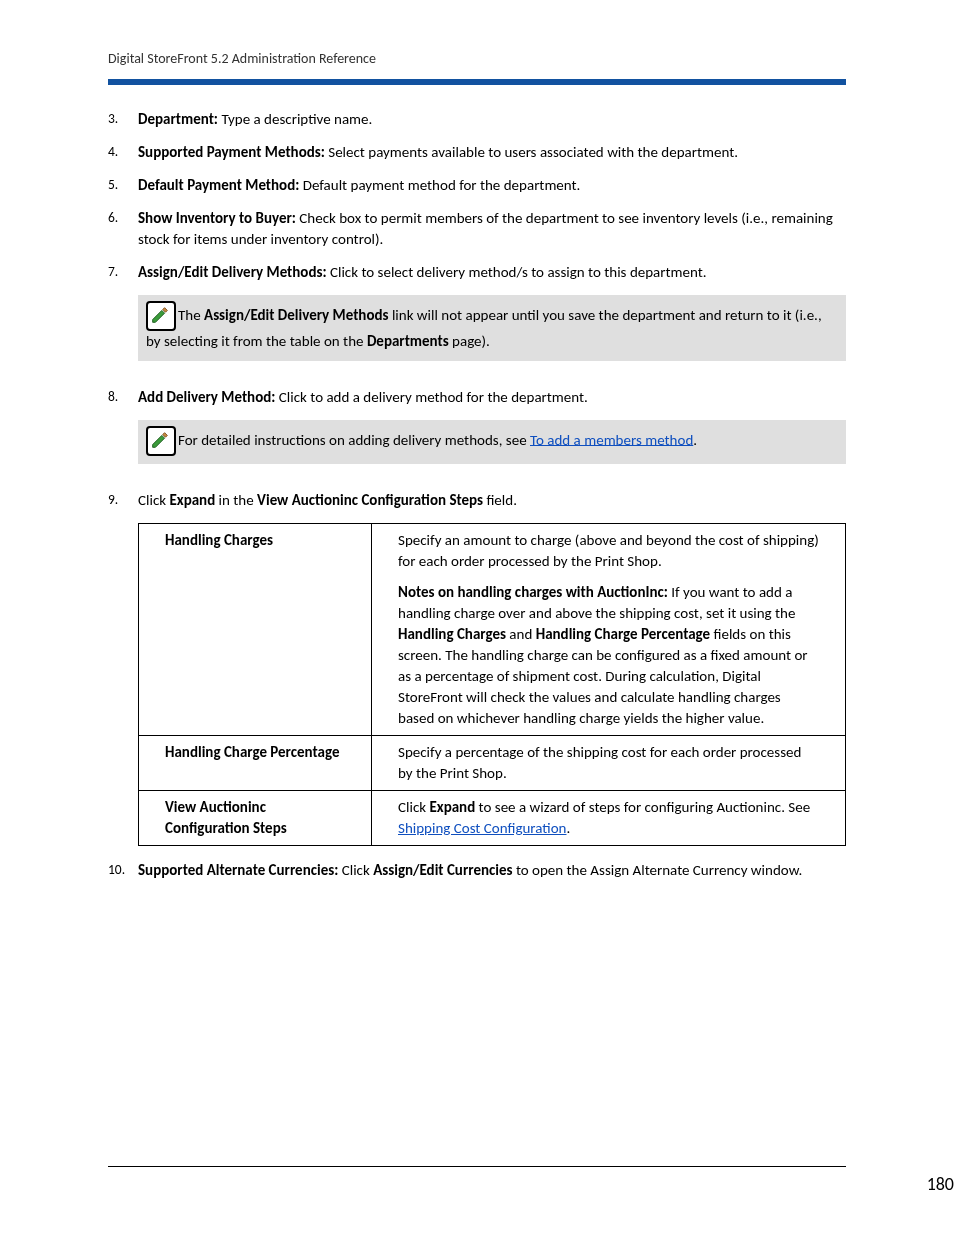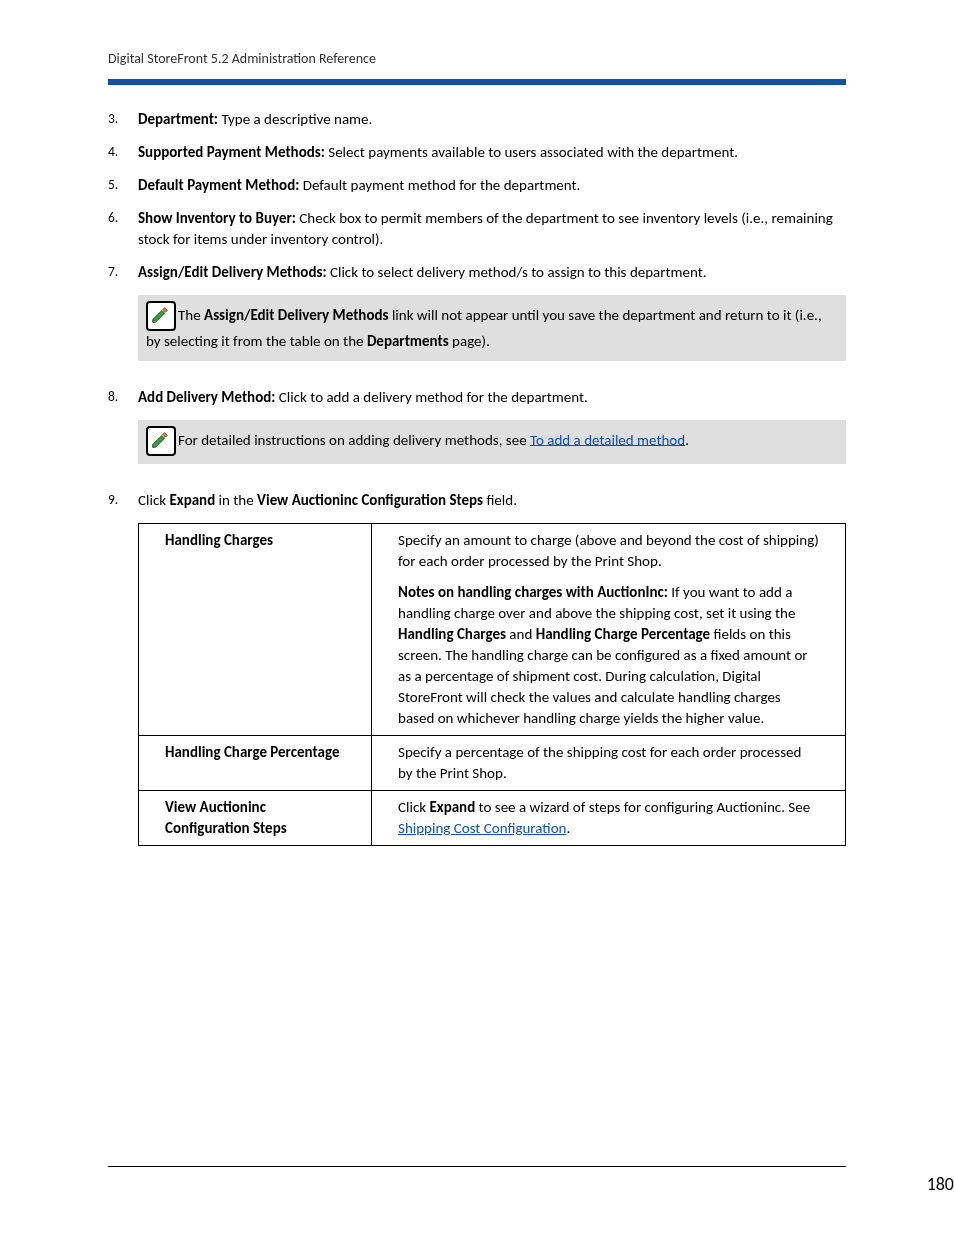--- a/index.html
+++ b/index.html
@@ -179,21 +179,21 @@
       </div>
     </li>
   </ol>
 
   <div class="callout">
     <span class="callout-icon">
       <svg viewBox="0 0 24 24">
           <path d="M4 17 L14 7 L17 10 L7 20 L4 20 Z" fill="#3a9b3a" stroke="#1a5a1a" stroke-width="1"></path>
           <path d="M15 6 L18 9 L20 7 L17 4 Z" fill="#c98a3f" stroke="#7a4a1a" stroke-width="1"></path>
         </svg>
-    </span><span>For detailed instructions on adding delivery methods, see </span><a href="#" class="link">To add a detailed method</a><span>.</span>
+    </span><span>For detailed instructions on adding delivery methods, see </span><a href="#" class="link">To add a members method</a><span>.</span>
   </div>
 
   <ol class="main-list">
     <li>
       <div class="num">9.</div>
       <div class="content">
         <span>Click </span><span class="bold">Expand</span><span> in the </span><span class="bold">View Auctioninc Configuration Steps</span><span> field.</span>
       </div>
     </li>
   </ol>
@@ -215,19 +215,27 @@
     </tr>
     <tr>
       <td class="label">View Auctioninc Configuration Steps</td>
       <td>
         <span>Click </span><span class="bold">Expand</span><span> to see a wizard of steps for configuring Auctioninc. See </span><a href="#" class="link">Shipping Cost Configuration</a><span>.</span>
       </td>
     </tr>
   </tbody>
     </table>
 
+  <ol class="main-list">
+    <li>
+      <div class="num">10.</div>
+      <div class="content">
+        <span class="bold">Supported Alternate Currencies:</span><span> Click </span><span class="bold">Assign/Edit Currencies</span><span> to open the Assign Alternate Currency window.</span>
+      </div>
+    </li>
+  </ol>
 
   <div class="footer">
     <hr class="footer-rule">
     <span>180</span>
   </div>
 
 </div>
 
 </body></html>

